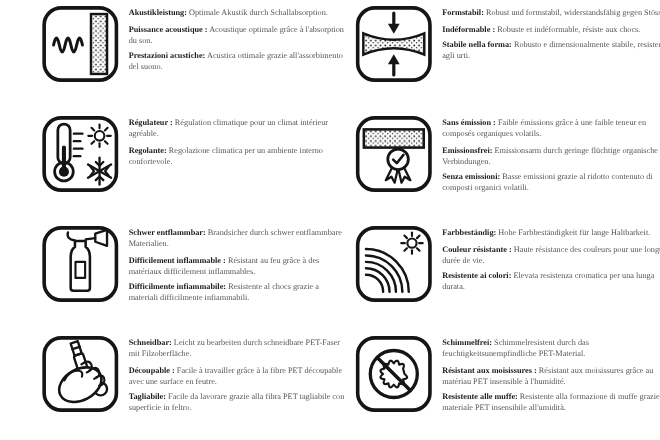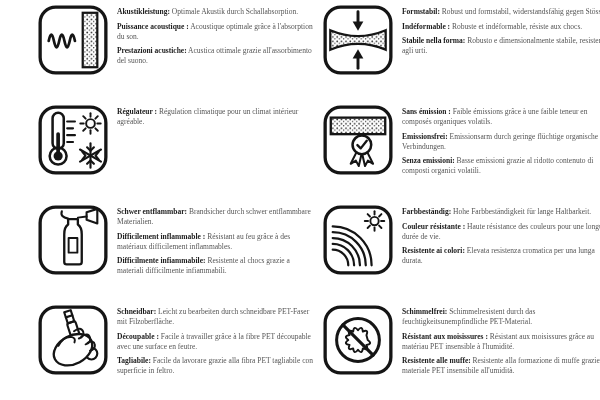--- a/index.html
+++ b/index.html
@@ -94,20 +94,21 @@
           <line x1="43.2" y1="58.2" x2="64.8" y2="45.8"></line>
           <polyline points="50.5,43.5 54,47 57.5,43.5"></polyline>
           <polyline points="50.5,60.5 54,57 57.5,60.5"></polyline>
           <polyline points="45.5,47.8 48.8,52 45.5,56.2"></polyline>
           <polyline points="62.5,47.8 59.2,52 62.5,56.2"></polyline>
         </g>
       </svg>
     </span>
     <div class="texts">
       <p><b>Régulateur :</b> <span>Régulation climatique pour un climat intérieur agréable.</span></p>
+      <p><b>Regolante:</b> <span>Regolazione climatica per un ambiente interno confortevole.</span></p>
     </div>
   </div>
 
   <div class="feature">
     <span class="icon">
       <svg width="70" height="70" viewBox="0 0 72 72">
         <rect class="ic" x="2.2" y="2.2" width="67.6" height="67.6" rx="16" stroke-width="3.4"></rect>
         <rect x="8" y="13" width="56" height="17" fill="url(#stip)" stroke="#151515" stroke-width="2.4"></rect>
         <path class="ic" d="M34 49.5 L28.5 60.5 L33.8 57.2 L36.8 62.8 L39.6 50.6" stroke-width="2.1"></path>
         <path class="ic" d="M46 49.5 L51.5 60.5 L46.2 57.2 L43.2 62.8 L40.4 50.6" stroke-width="2.1"></path>

